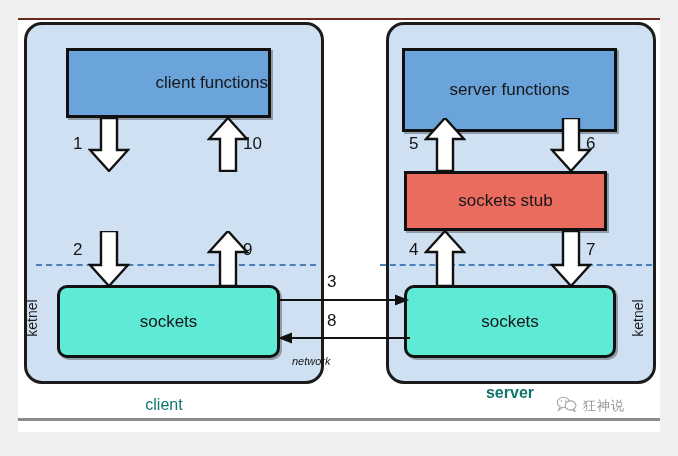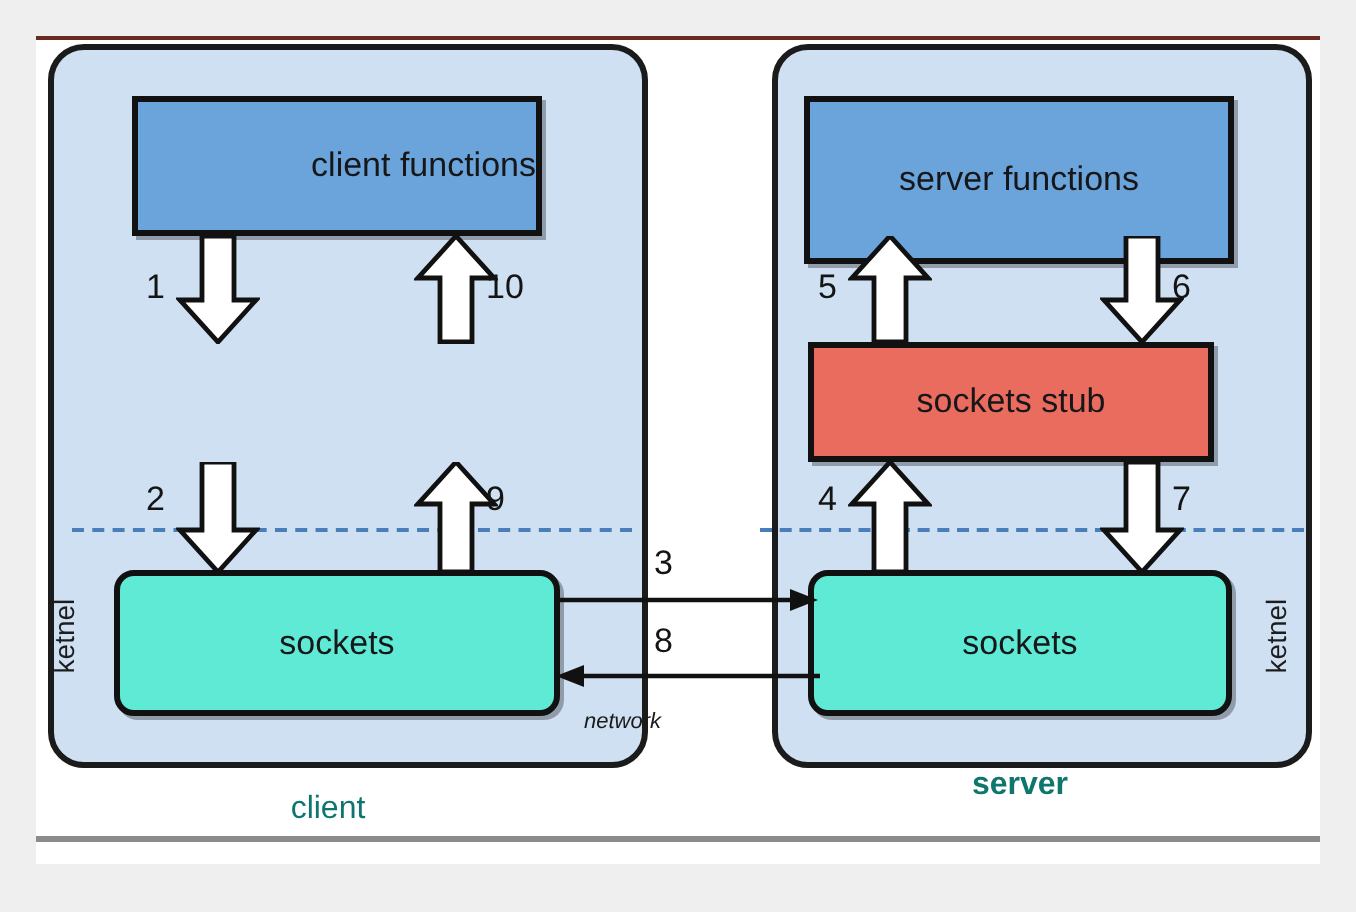--- a/index.html
+++ b/index.html
@@ -230,14 +230,27 @@
       <path d="M0 8 L14 2.5 L14 13.5 Z" fill="#111111"></path>
     </svg>
   </div>
   <div class="step" style="left:327px;top:311px;">8</div>
 
   <div id="network-label">network</div>
 
   <div class="caption" id="caption-client">client</div>
   <div class="caption" id="caption-server">server</div>
 
+  <div id="watermark">
+    <span>
+      <svg width="22" height="16" viewBox="0 0 22 16">
+        <ellipse cx="7.5" cy="6.5" rx="6.2" ry="5.2" fill="none" stroke="#6d6d73" stroke-width="1.1"></ellipse>
+        <path d="M4 11.5 L2.6 14.2 L5.6 12.6" fill="none" stroke="#6d6d73" stroke-width="1.1"></path>
+        <ellipse cx="14.5" cy="9.5" rx="5.4" ry="4.6" fill="#ffffff" stroke="#6d6d73" stroke-width="1.1"></ellipse>
+        <path d="M17.6 13.4 L19 15.4 L16.6 14.3" fill="none" stroke="#6d6d73" stroke-width="1.1"></path>
+        <circle cx="5.4" cy="5" r="0.85" fill="#6d6d73"></circle>
+        <circle cx="9.4" cy="5" r="0.85" fill="#6d6d73"></circle>
+      </svg>
+    </span>
+    <span class="wm-text">狂神说</span>
+  </div>
 
 </div>
 
 </body></html>

